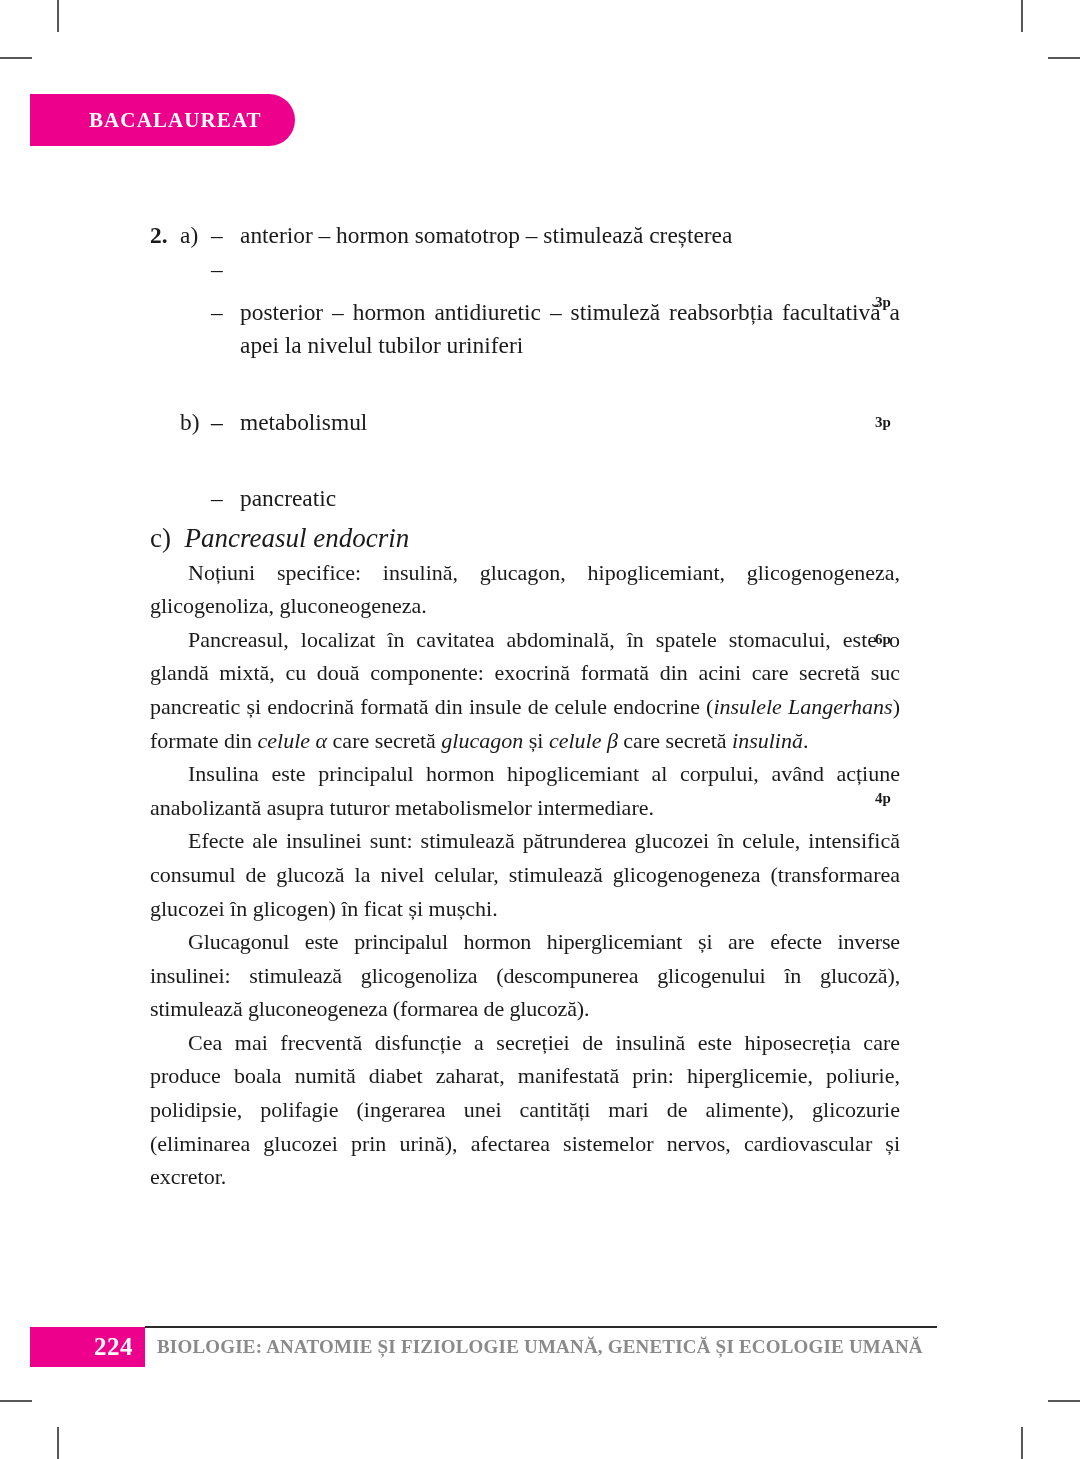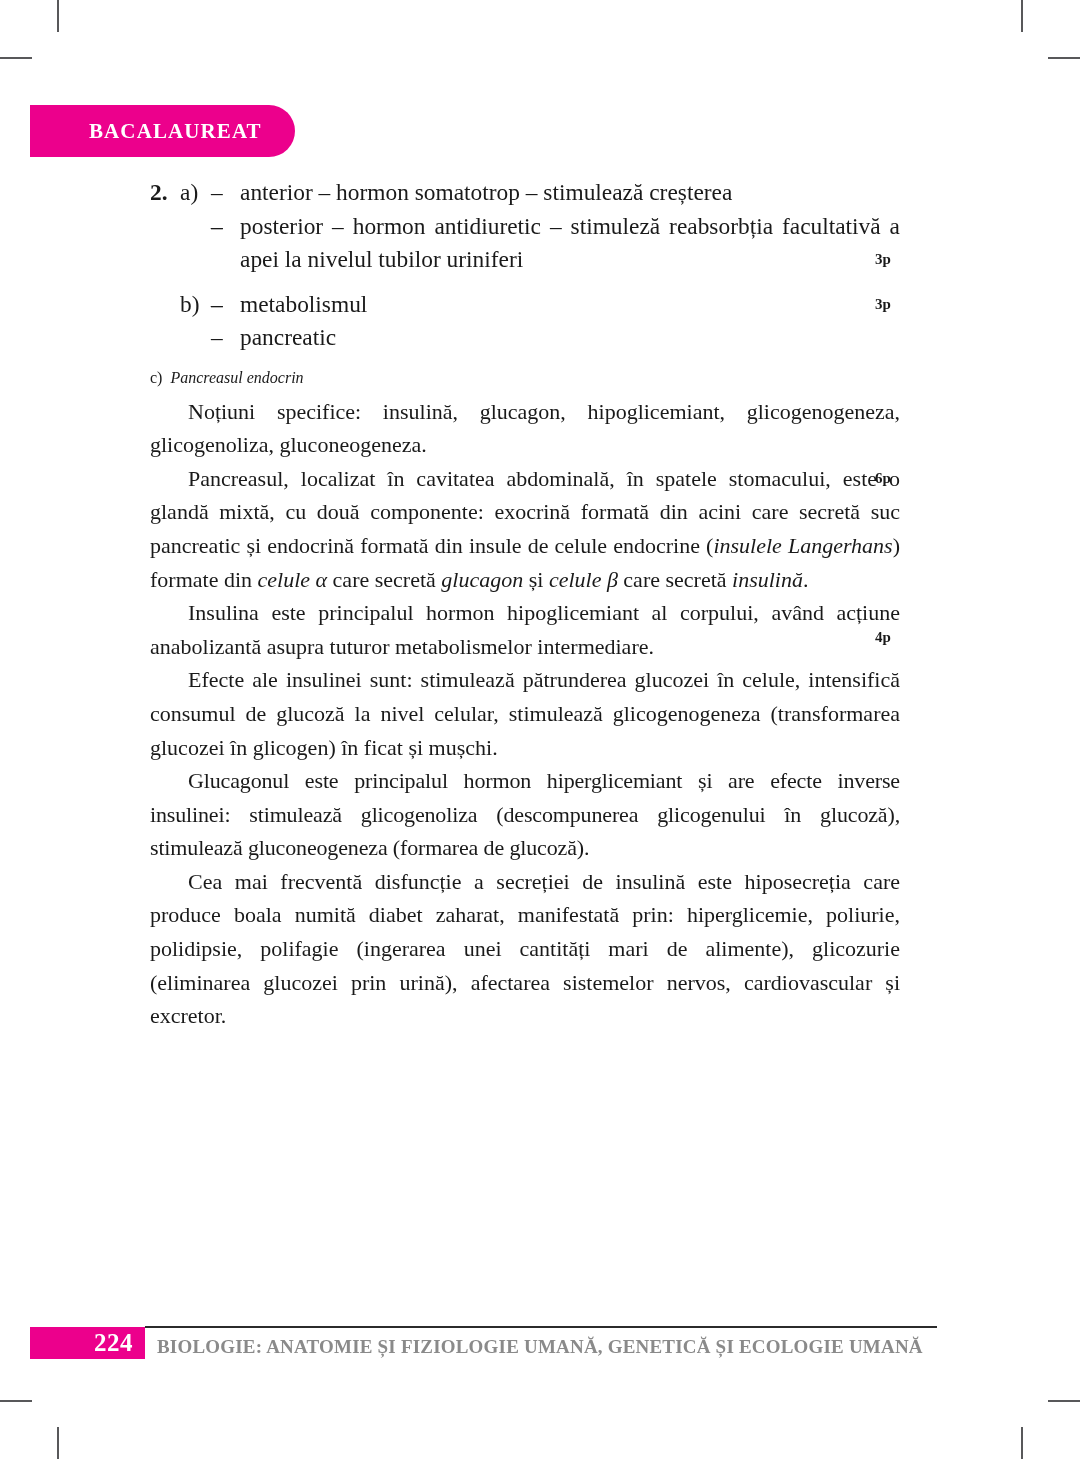--- a/index.html
+++ b/index.html
@@ -36,21 +36,21 @@
   
   .page {
     position: absolute;
     left: 0; top: 0;
     width: 1080px; height: 1459px;
   }
 
   .header-badge {
     position: absolute;
     left: 30px;
-    top: 105px;
+    top: 94px;
     width: 265px;
     height: 52px;
     background: #EC008C;
     border-radius: 0 26px 26px 0;
     display: flex;
     align-items: center;
   }
   .header-badge .badge-text {
     color: #ffffff;
     font-weight: bold;
@@ -111,21 +111,21 @@
     position: relative;
     padding-left: 90px;
     text-align: justify;
     text-justify: inter-word;
   }
   .bullets li .dash {
     position: absolute;
     left: 61px;
     top: 0;
   }
-  .bullets li .btxt { display: block; }
+  .bullets li .btxt { display: block; margin-top: 43px; }
 
   
   .jfull {
     display: block;
     text-align: justify;
     text-align-last: left;
   }
 
   
   p.para {
@@ -133,42 +133,42 @@
     text-align: justify;
     text-align-last: left;
     text-indent: 38px;
     font-size: 22px;
     line-height: 33.6px;
   }
   p.para.tight { letter-spacing: -0.15px; }
 
   .sec-c {
     position: relative;
-    font-size: 16px;
+    font-size: 27px;
     line-height: 33.6px;
   }
   .sec-c .cl { font-style: normal; }
   .sec-c .citalic { font-style: italic; }
 
   i, .it { font-style: italic; }
 
   
   .footer {
     position: absolute;
     left: 0;
     top: 1326px;
     width: 1080px;
     height: 44px;
   }
   .footer-pagebox {
     position: absolute;
     left: 30px;
     top: 1px;
     width: 115px;
-    height: 32px;
+    height: 40px;
     background: #EC008C;
     display: flex;
     align-items: center;
     justify-content: flex-end;
   }
   .footer-pagenum {
     color: #ffffff;
     font-weight: bold;
     font-size: 25px;
     padding-right: 12px;

